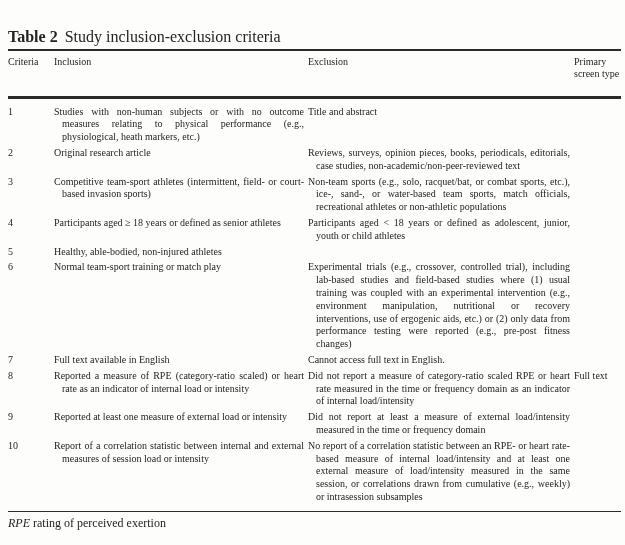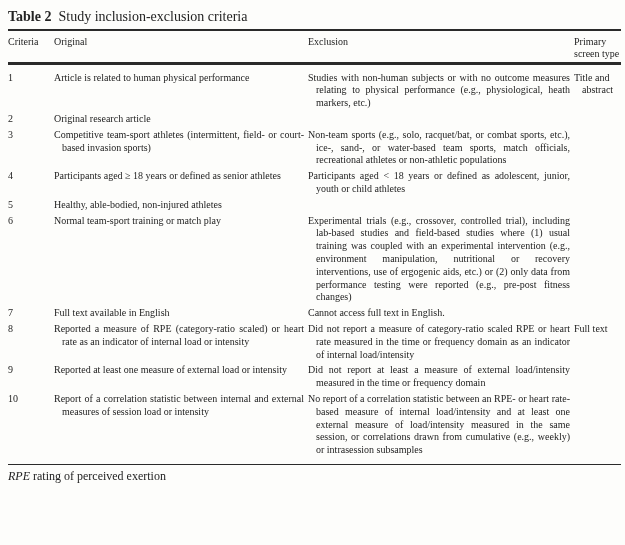--- a/index.html
+++ b/index.html
@@ -14,45 +14,46 @@
     font-family: "Liberation Serif", serif;
     color: #232323;
     font-size: 10px;
   }
   .page {
     padding: 10px 4px 0 8px;
     box-sizing: border-box;
     width: 625px;
   }
   .caption {
-    font-size: 14px;
+    font-size: 16px;
     line-height: 14px;
     margin-bottom: 5px;
     white-space: nowrap;
+    margin-top: 20px;
   }
   .caption .cap-label {
     font-weight: bold;
     margin-right: 7px;
   }
   .rule {
     background: #2a2a2a;
     width: 100%;
   }
   .rule.top    { height: 1.5px; }
   .rule.head   { height: 2.5px; }
   .rule.bottom { height: 1.5px; }
   .trow {
     display: grid;
     grid-template-columns: 42px 250px 262px 47px;
     column-gap: 4px;
     align-items: start;
     margin-bottom: 3px;
   }
   .thead .trow { margin-bottom: 0; }
-  .thead { padding: 5px 0 1px 0; font-family: Liberation Serif, serif; }
+  .thead { padding: 5px 0 15px 0; font-family: Liberation Serif, serif; }
   .tbody { padding: 7px 0 4px 0; }
   .cell {
     line-height: 12.8px;
   }
   .cell p {
     margin: 0;
     padding-left: 8px;
     text-indent: -8px;
     text-align: justify;
   }
@@ -85,56 +86,56 @@
   </div>
 
   <div class="rule top"></div>
 
   <div class="thead">
     <div class="trow">
       <div class="cell header criteria-cell">
           <p>Criteria</p>
         </div>
       <div class="cell header">
-          <p>Original</p>
+          <p>Inclusion</p>
         </div>
       <div class="cell header">
           <p>Exclusion</p>
         </div>
       <div class="cell header">
           <p>Primary screen type</p>
         </div>
     </div>
   </div>
 
   <div class="rule head"></div>
 
   <div class="tbody">
 
     <div class="trow">
       <div class="cell criteria-cell">
           <p>1</p>
         </div>
       <div class="cell">
-          <p>Article is related to human physical performance</p>
-        </div>
-      <div class="cell">
           <p>Studies with non-human subjects or with no outcome measures relating to physical performance (e.g., physiological, heath markers, etc.)</p>
         </div>
       <div class="cell no-just">
           <p>Title and abstract</p>
         </div>
     </div>
 
     <div class="trow">
       <div class="cell criteria-cell">
           <p>2</p>
         </div>
       <div class="cell">
           <p>Original research article</p>
+        </div>
+      <div class="cell">
+          <p>Reviews, surveys, opinion pieces, books, periodicals, editorials, case studies, non-academic/non-peer-reviewed text</p>
         </div>
       <div class="cell no-just">
           <p></p>
         </div>
     </div>
 
     <div class="trow">
       <div class="cell criteria-cell">
           <p>3</p>
         </div>

